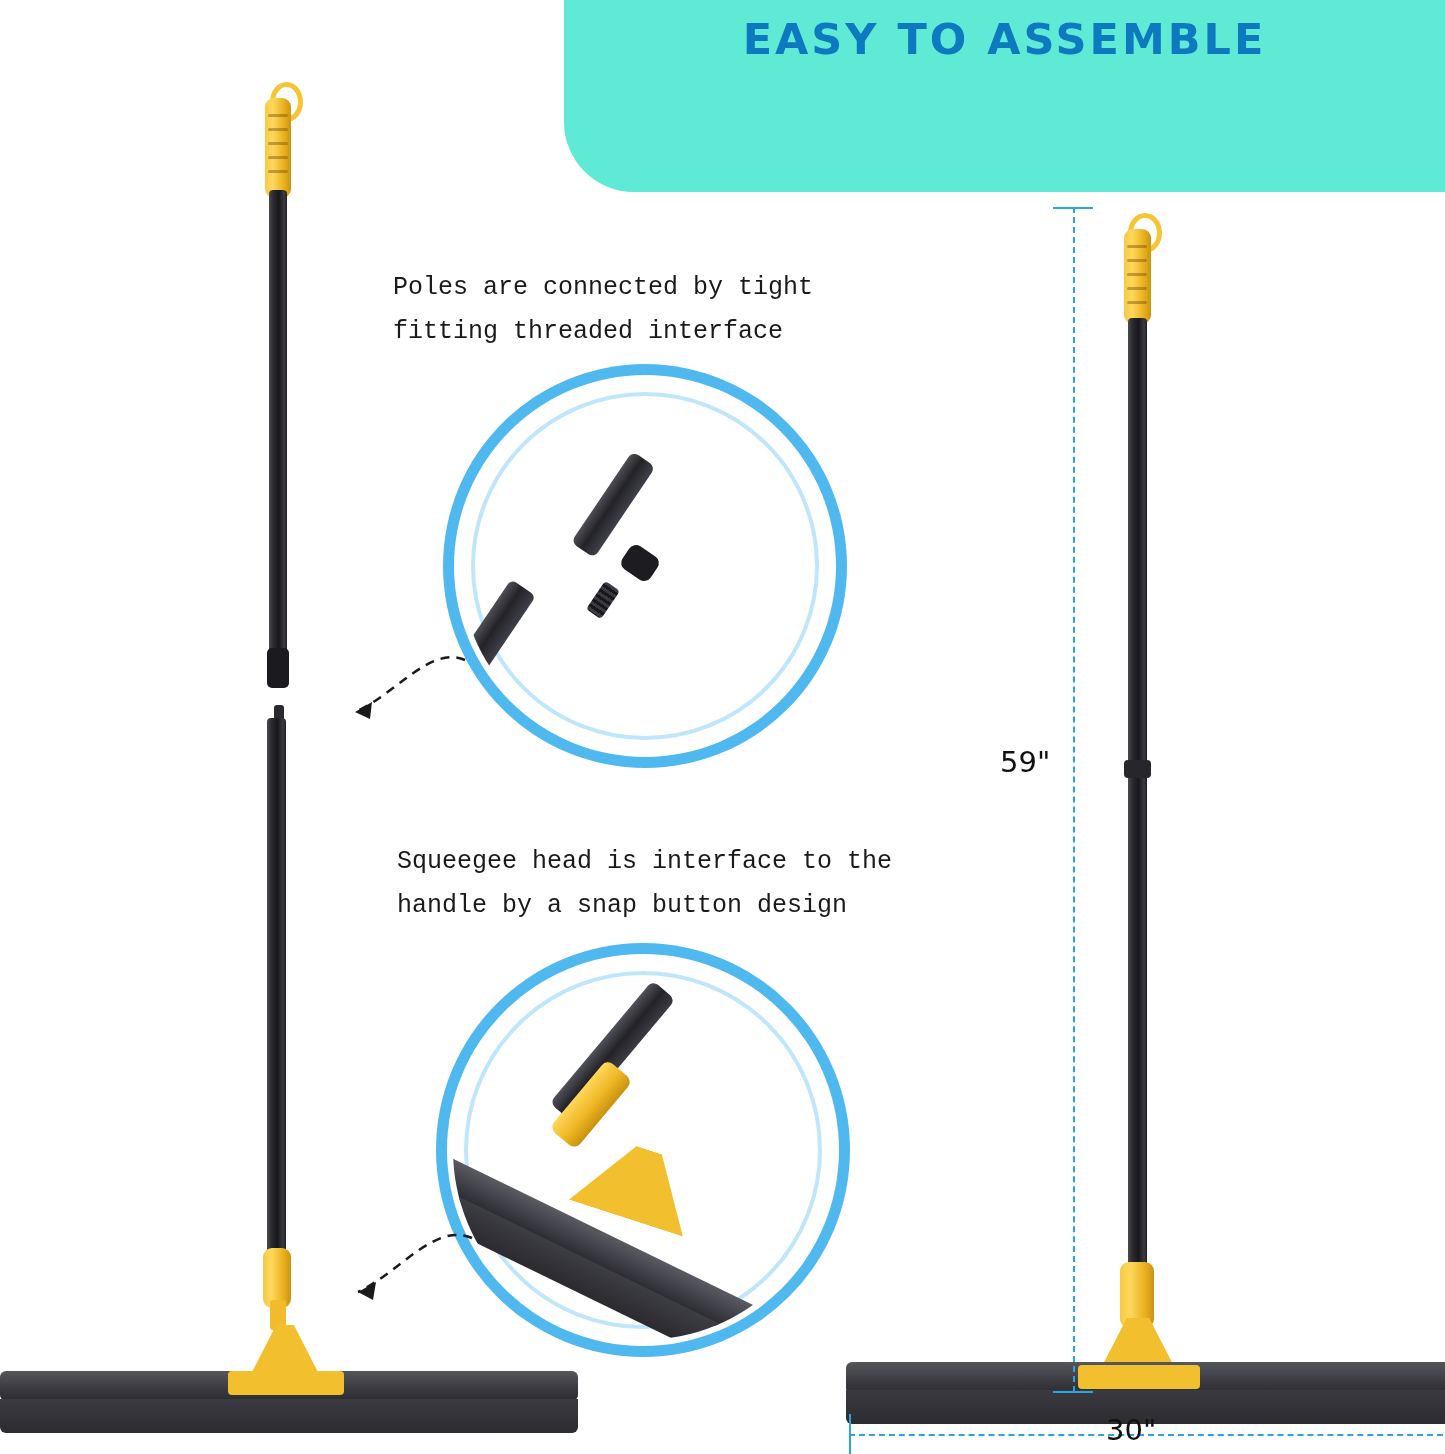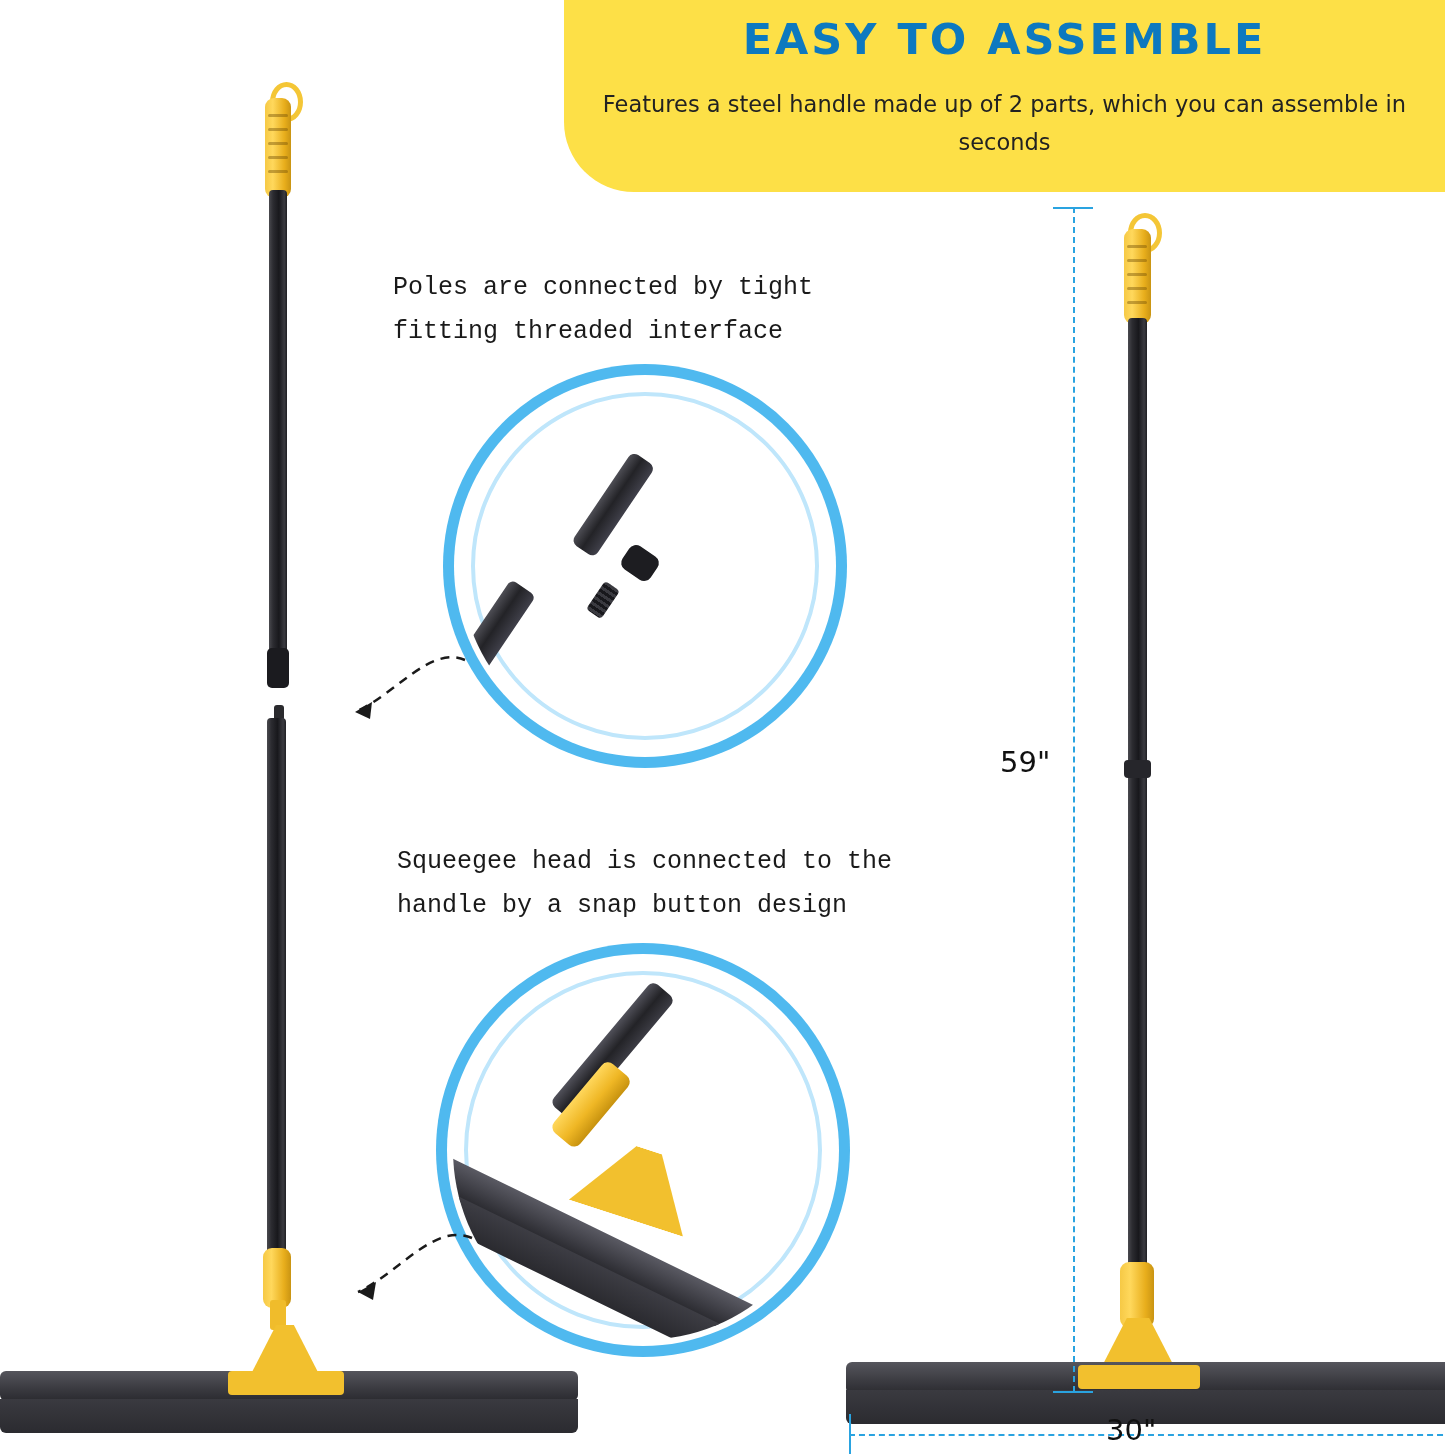--- a/index.html
+++ b/index.html
@@ -15,21 +15,21 @@
     font-family: "DejaVu Sans", sans-serif;
   }
 
   
   #header-banner {
     position: absolute;
     left: 564px;
     top: 0px;
     width: 881px;
     height: 192px;
-    background: #fde047;
+    background: #5eead4;
     border-bottom-left-radius: 70px;
   }
   #header-title {
     position: absolute;
     left: 0;
     top: 14px;
     width: 881px;
     text-align: center;
     font-family: "DejaVu Sans", sans-serif;
     font-weight: bold;
@@ -271,22 +271,20 @@
   #dim-h-label {
     position: absolute; left: 1106px; top: 1413px;
     font-size: 29px; color: #111; font-family: "DejaVu Sans", sans-serif;
   }
 </style>
 </head>
 <body>
 
 <div id="header-banner">
   <div id="header-title">EASY TO ASSEMBLE</div>
-  <div id="header-sub">Features a steel handle made up of 2 parts,
-which you can assemble in seconds</div>
 </div>
 
 <div>
 
   <div class="hangloop" id="up-loop"></div>
   <div class="grip" id="up-grip">
     <div class="grip-rib" style="top:16px"></div>
     <div class="grip-rib" style="top:30px"></div>
     <div class="grip-rib" style="top:44px"></div>
     <div class="grip-rib" style="top:58px"></div>
@@ -301,21 +299,21 @@
   <div id="low-neck"></div>
 
   <div id="head-left-hub"></div>
   <div id="head-left-bar"></div>
   <div id="head-left-plate"></div>
   <div id="head-left-blade"></div>
 </div>
 
 <div class="callout" id="callout-threaded">Poles are connected by tight
 fitting threaded interface</div>
-<div class="callout" id="callout-snap">Squeegee head is connected to the
+<div class="callout" id="callout-snap">Squeegee head is interface to the
 handle by a snap button design</div>
 
 <div class="magnifier" id="mag-thread">
   <div class="mag-inner-ring"></div>
   <div id="mt-top"></div>
   <div id="mt-tip"></div>
   <div id="mt-screw"></div>
   <div id="mt-bottom"></div>
 </div>
 

